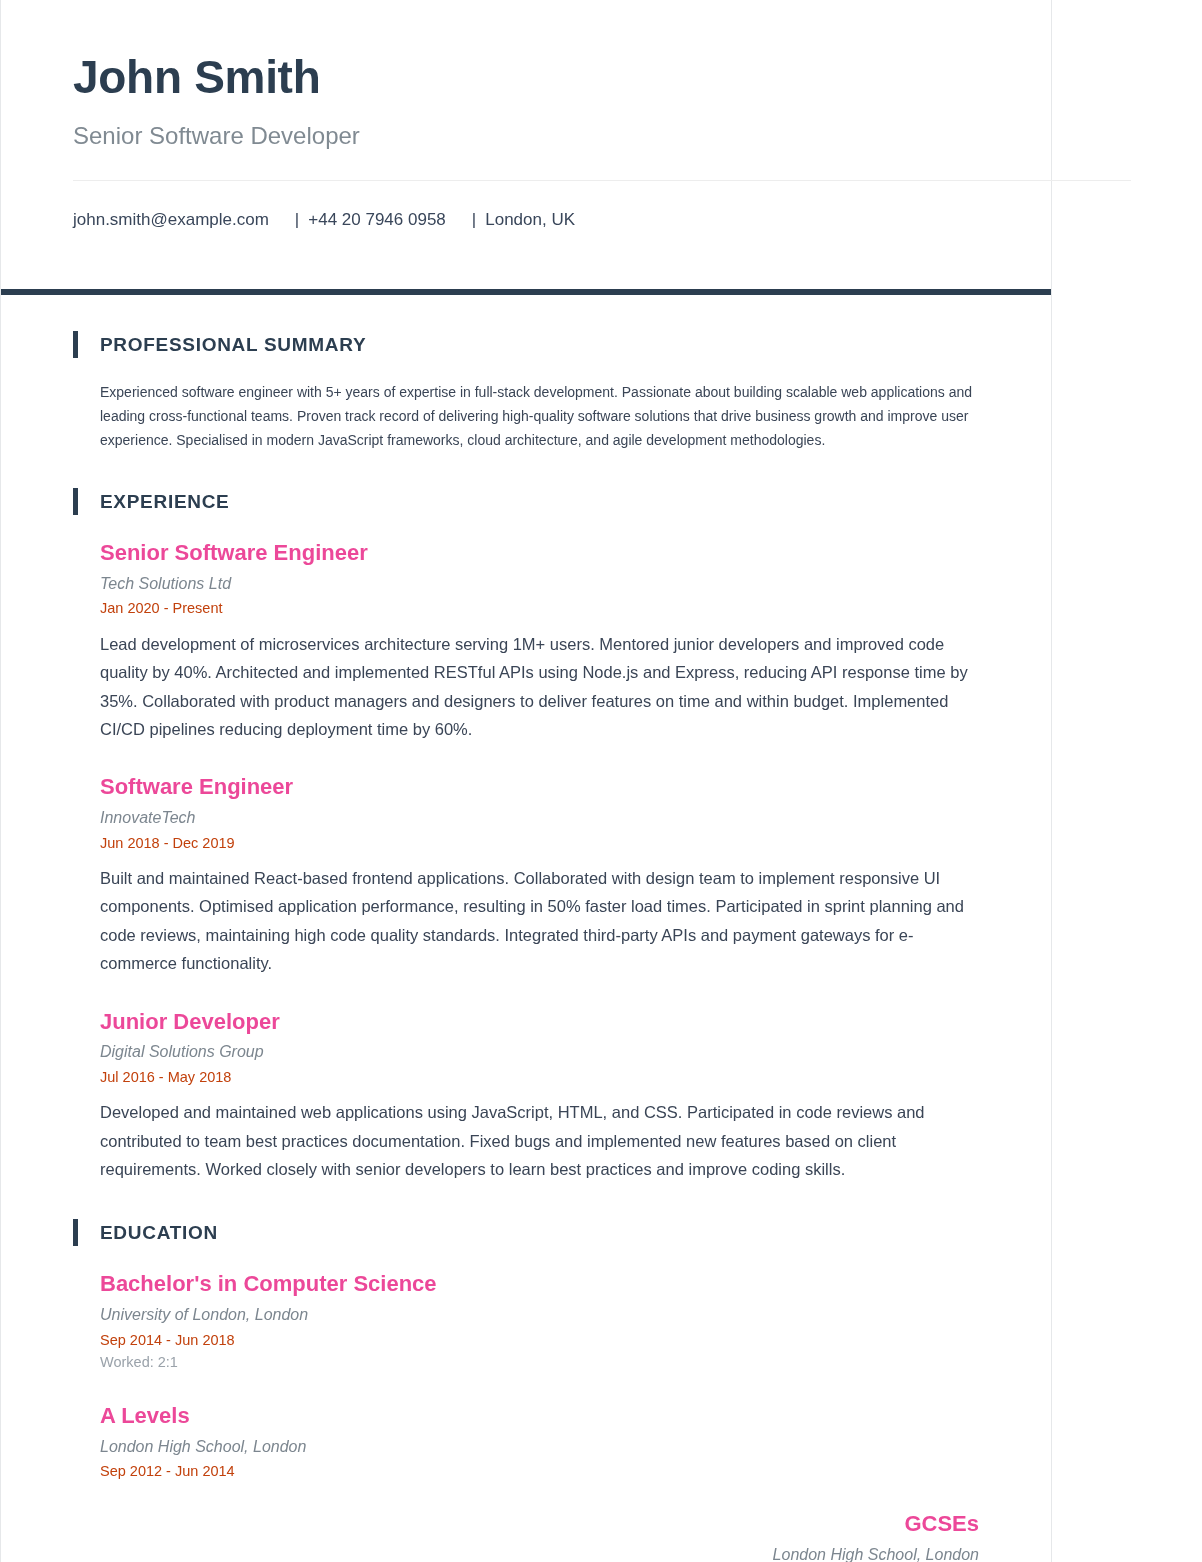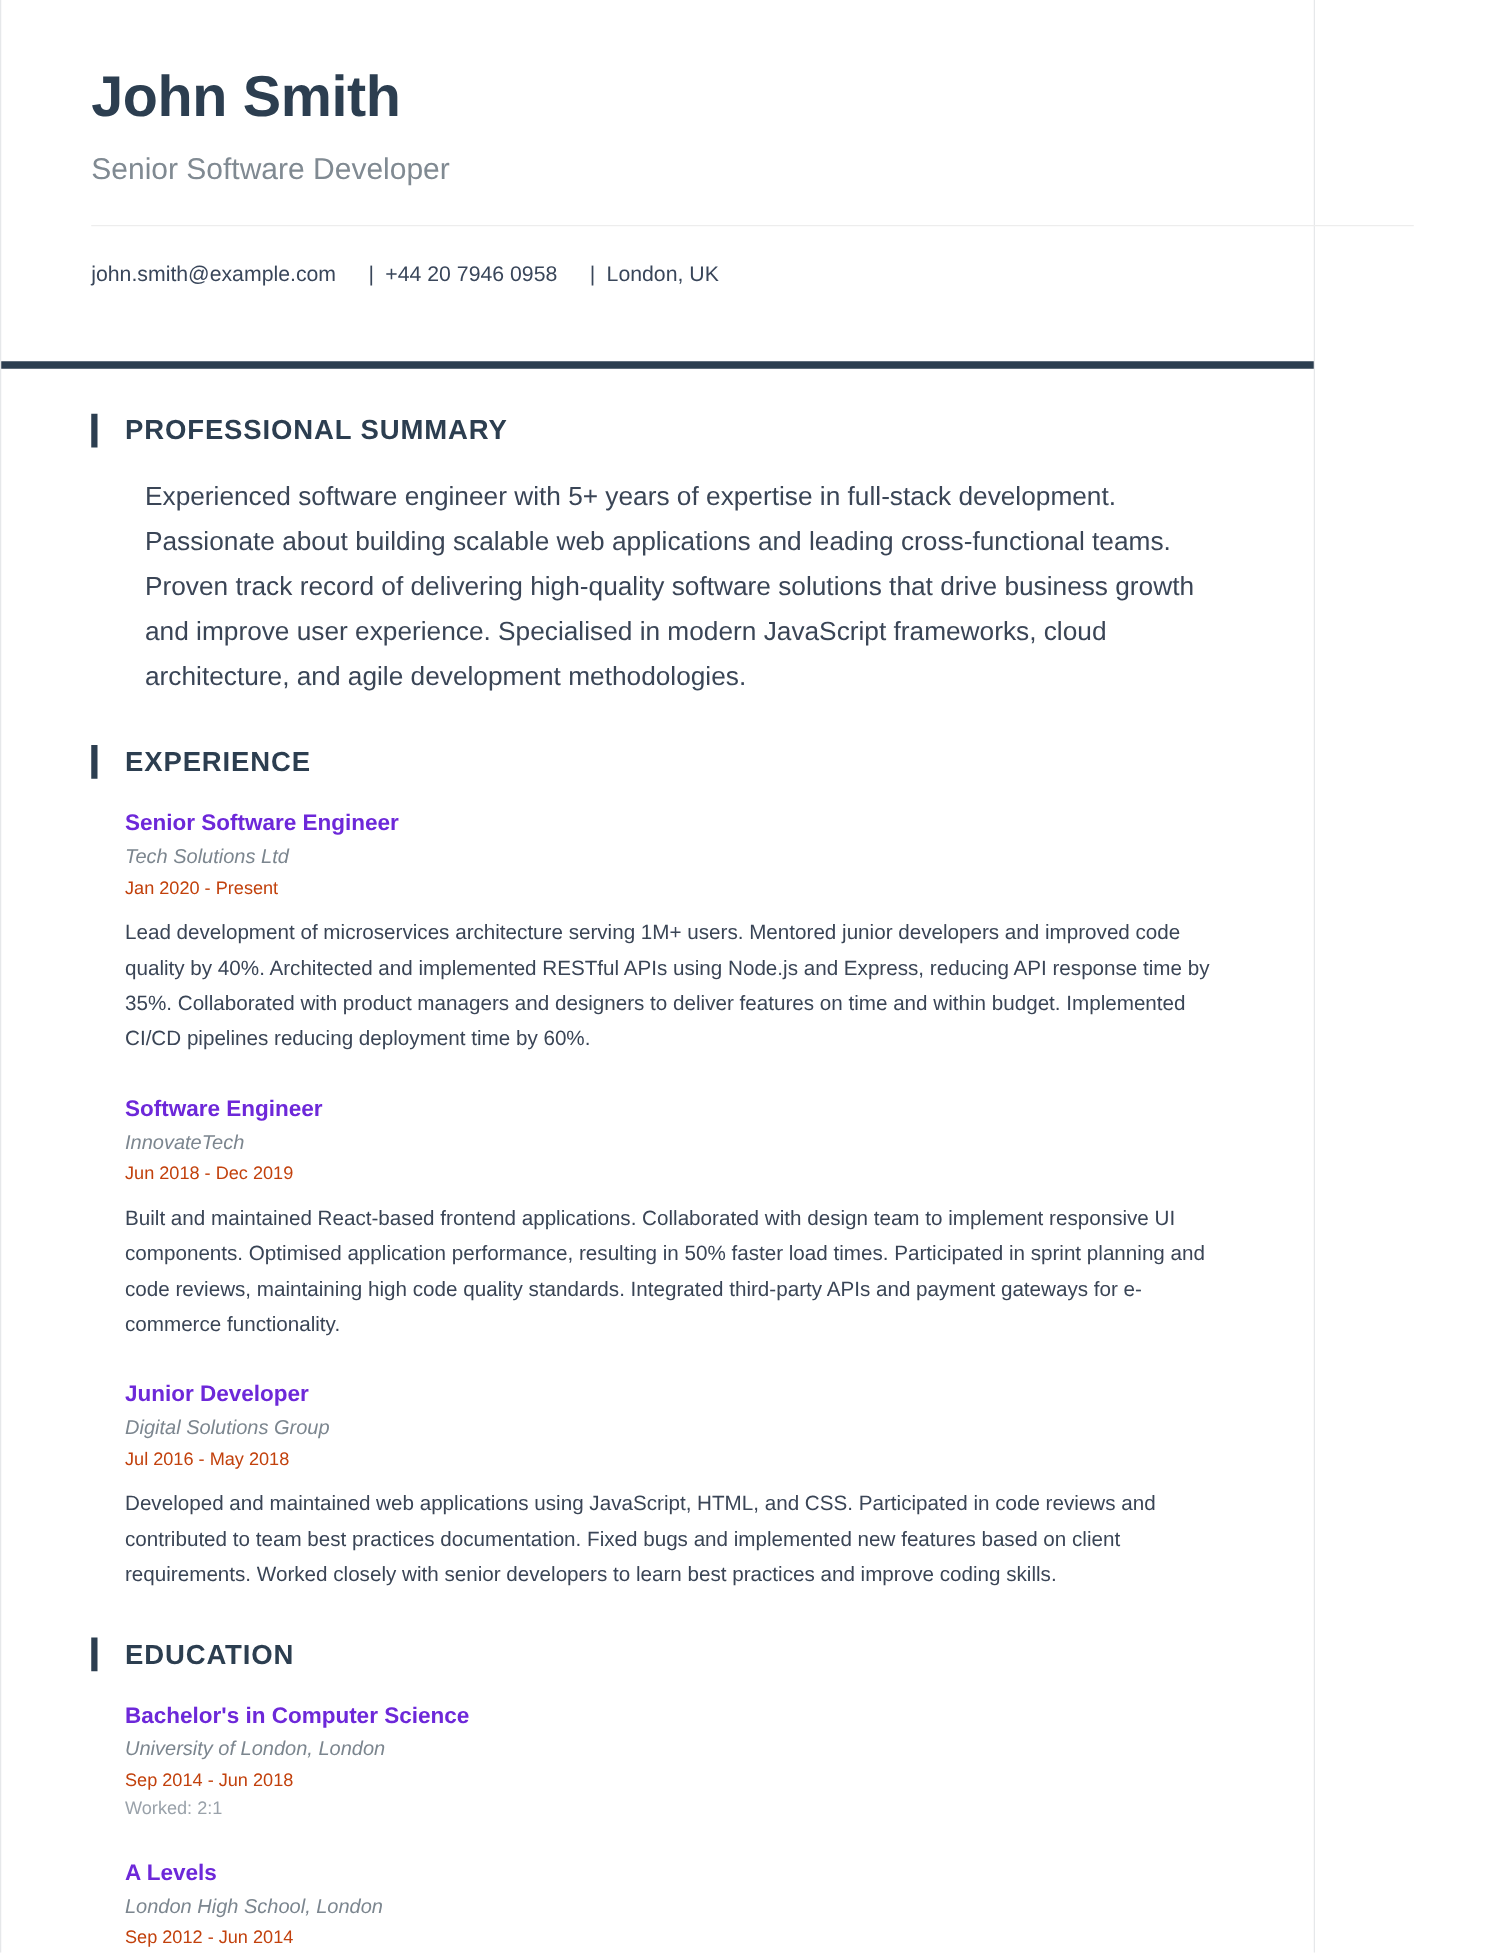--- a/index.html
+++ b/index.html
@@ -89,45 +89,45 @@
     margin-bottom: 22px;
   }
   .accent-bar {
     width: 5px;
     height: 27px;
     background: #2c3e50;
     flex: 0 0 auto;
     margin-right: 22px;
   }
   .section-title {
-    font-size: 22px;
+    font-size: 19px;
     font-weight: bold;
     letter-spacing: 0.7px;
     color: #2c3e50;
     text-transform: uppercase;
     line-height: 1;
   }
 
   .section-body { padding-left: 27px; }
 
   .para {
-    font-size: 21px;
+    font-size: 14px;
     line-height: 1.72;
     color: #3a4556;
-    margin: 16px;
+    margin: 0;
     max-width: 1035px;
   }
 
   .entry { margin-bottom: 28px; }
   .entry:last-child { margin-bottom: 0; }
 
   .entry-title {
-    font-size: 18px;
+    font-size: 22px;
     font-weight: bold;
-    color: #6d28d9;
+    color: #ec4899;
     line-height: 1.45;
     margin: 0 0 4px 0;
   }
   .entry-org {
     font-size: 16px;
     font-style: italic;
     color: #7c868f;
     line-height: 1.4;
     margin: 0 0 2px 0;
   }

